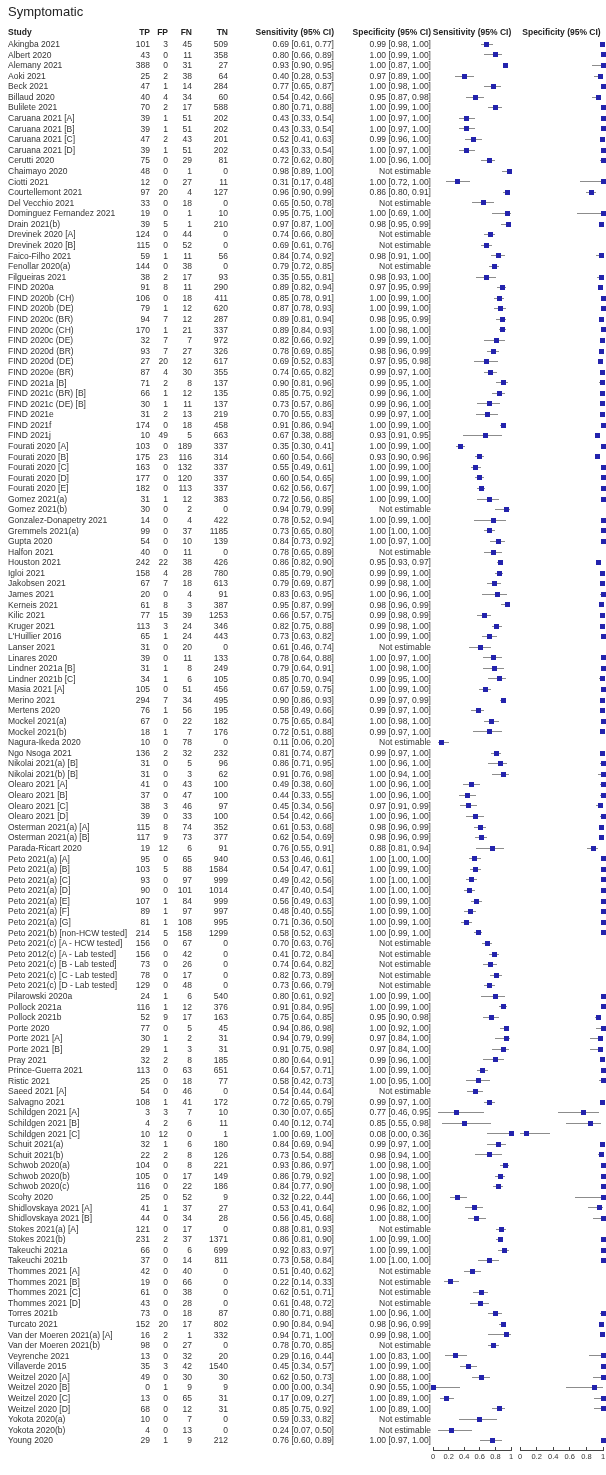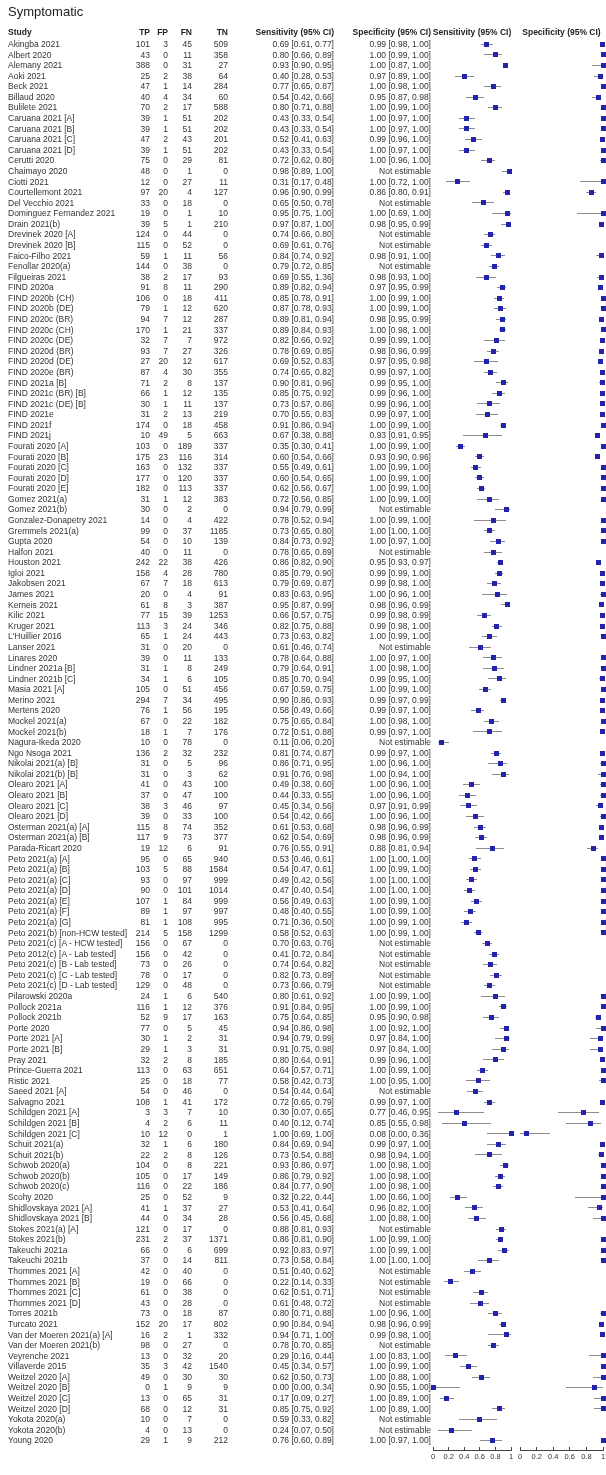--- a/index.html
+++ b/index.html
@@ -412,21 +412,21 @@
           <span class="sq" style="left: 59.12px; background: rgb(35, 35, 173);"></span>
         </div>
         <div class="c-pplot"></div>
       </div>
       <div class="row">
         <div class="c-study">Filgueiras 2021</div>
         <div class="c-tp">38</div>
         <div class="c-fp">2</div>
         <div class="c-fn">17</div>
         <div class="c-tn">93</div>
-        <div class="c-sens">0.69 [0.55, 1.36]</div>
+        <div class="c-sens">0.35 [0.55, 0.81]</div>
         <div class="c-spec">0.98 [0.93, 1.00]</div>
         <div class="c-splot">
           <span class="ci" style="left: 42.9px; width: 20.28px; background: rgb(140, 140, 140);"></span>
           <span class="sq" style="left: 51.32px; background: rgb(35, 35, 173);"></span>
         </div>
         <div class="c-pplot">
           <span class="ci" style="left: 77.19px; width: 5.81px; background: rgb(140, 140, 140);"></span>
           <span class="sq" style="left: 78.84px; background: rgb(35, 35, 173);"></span>
         </div>
       </div>

